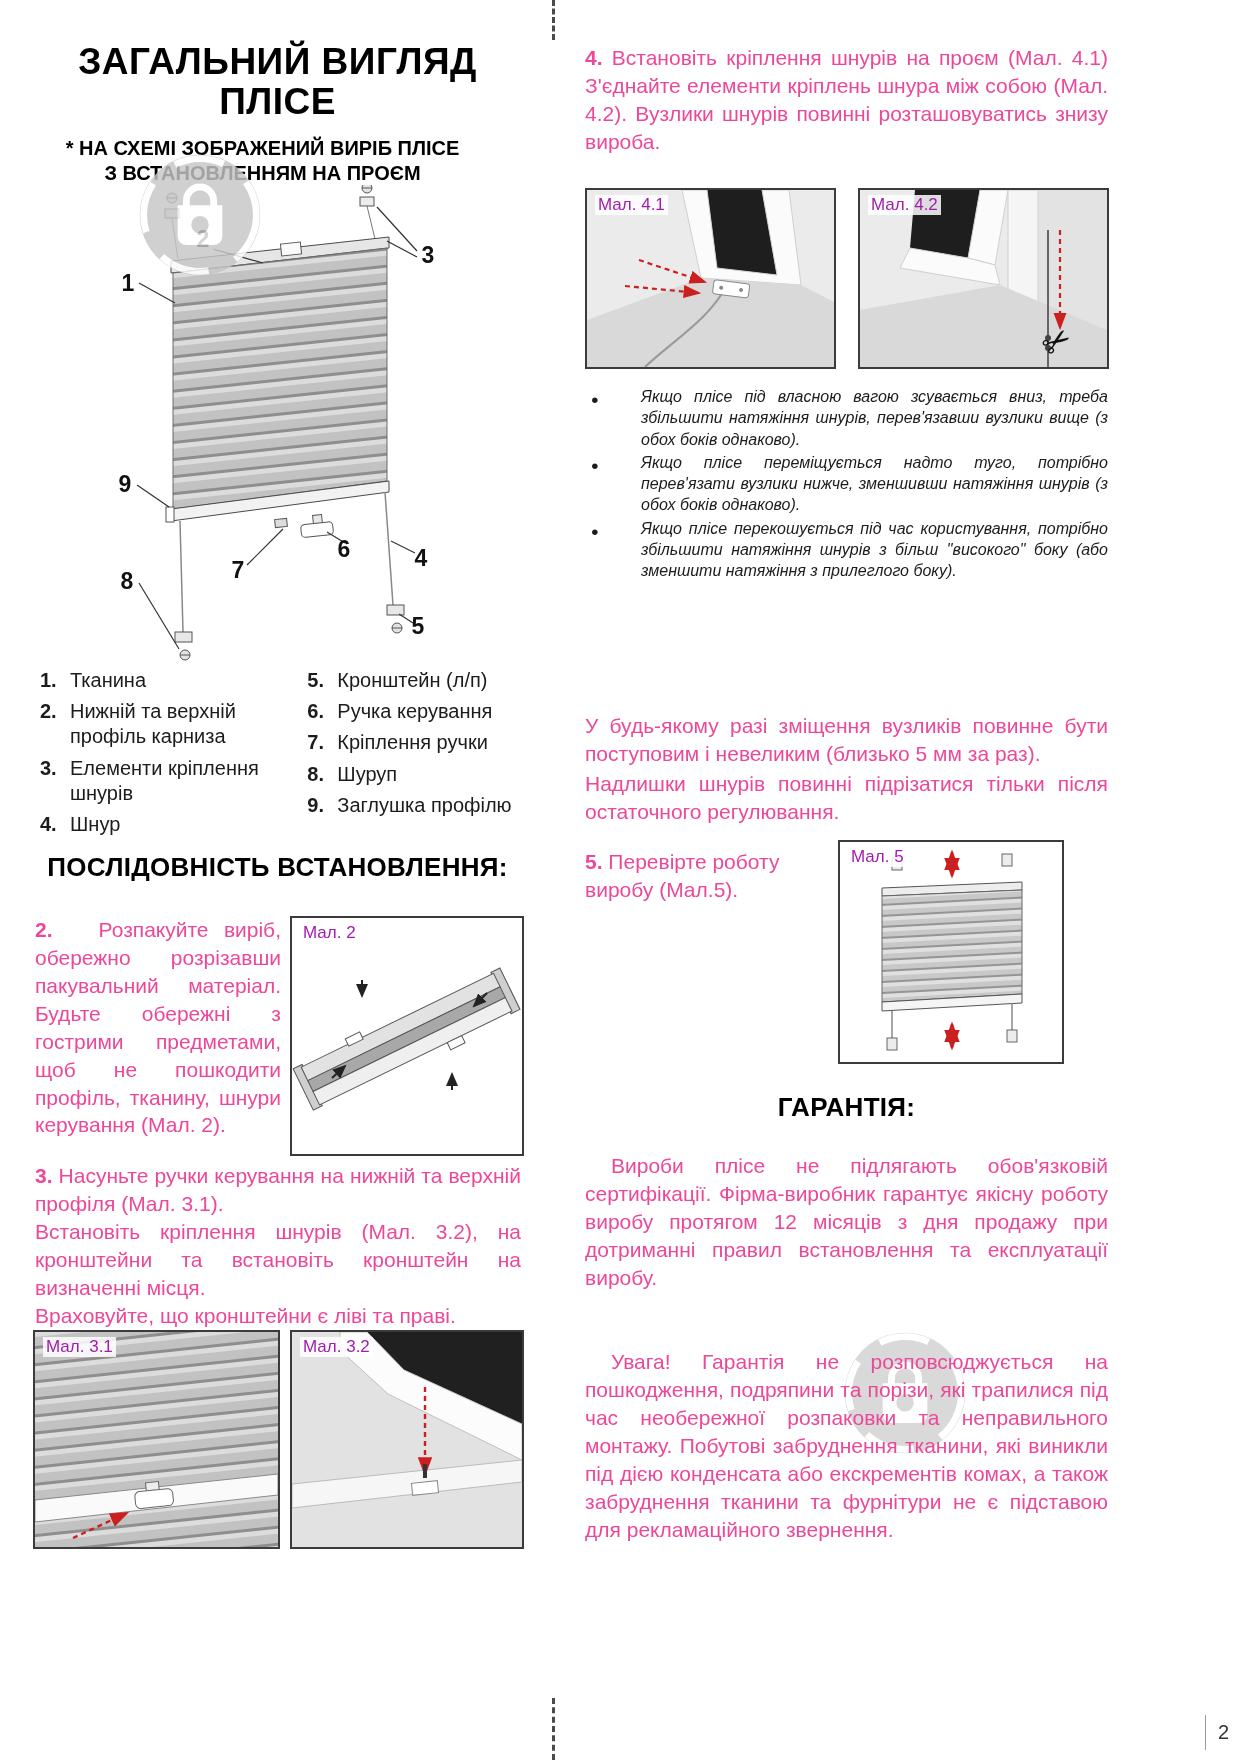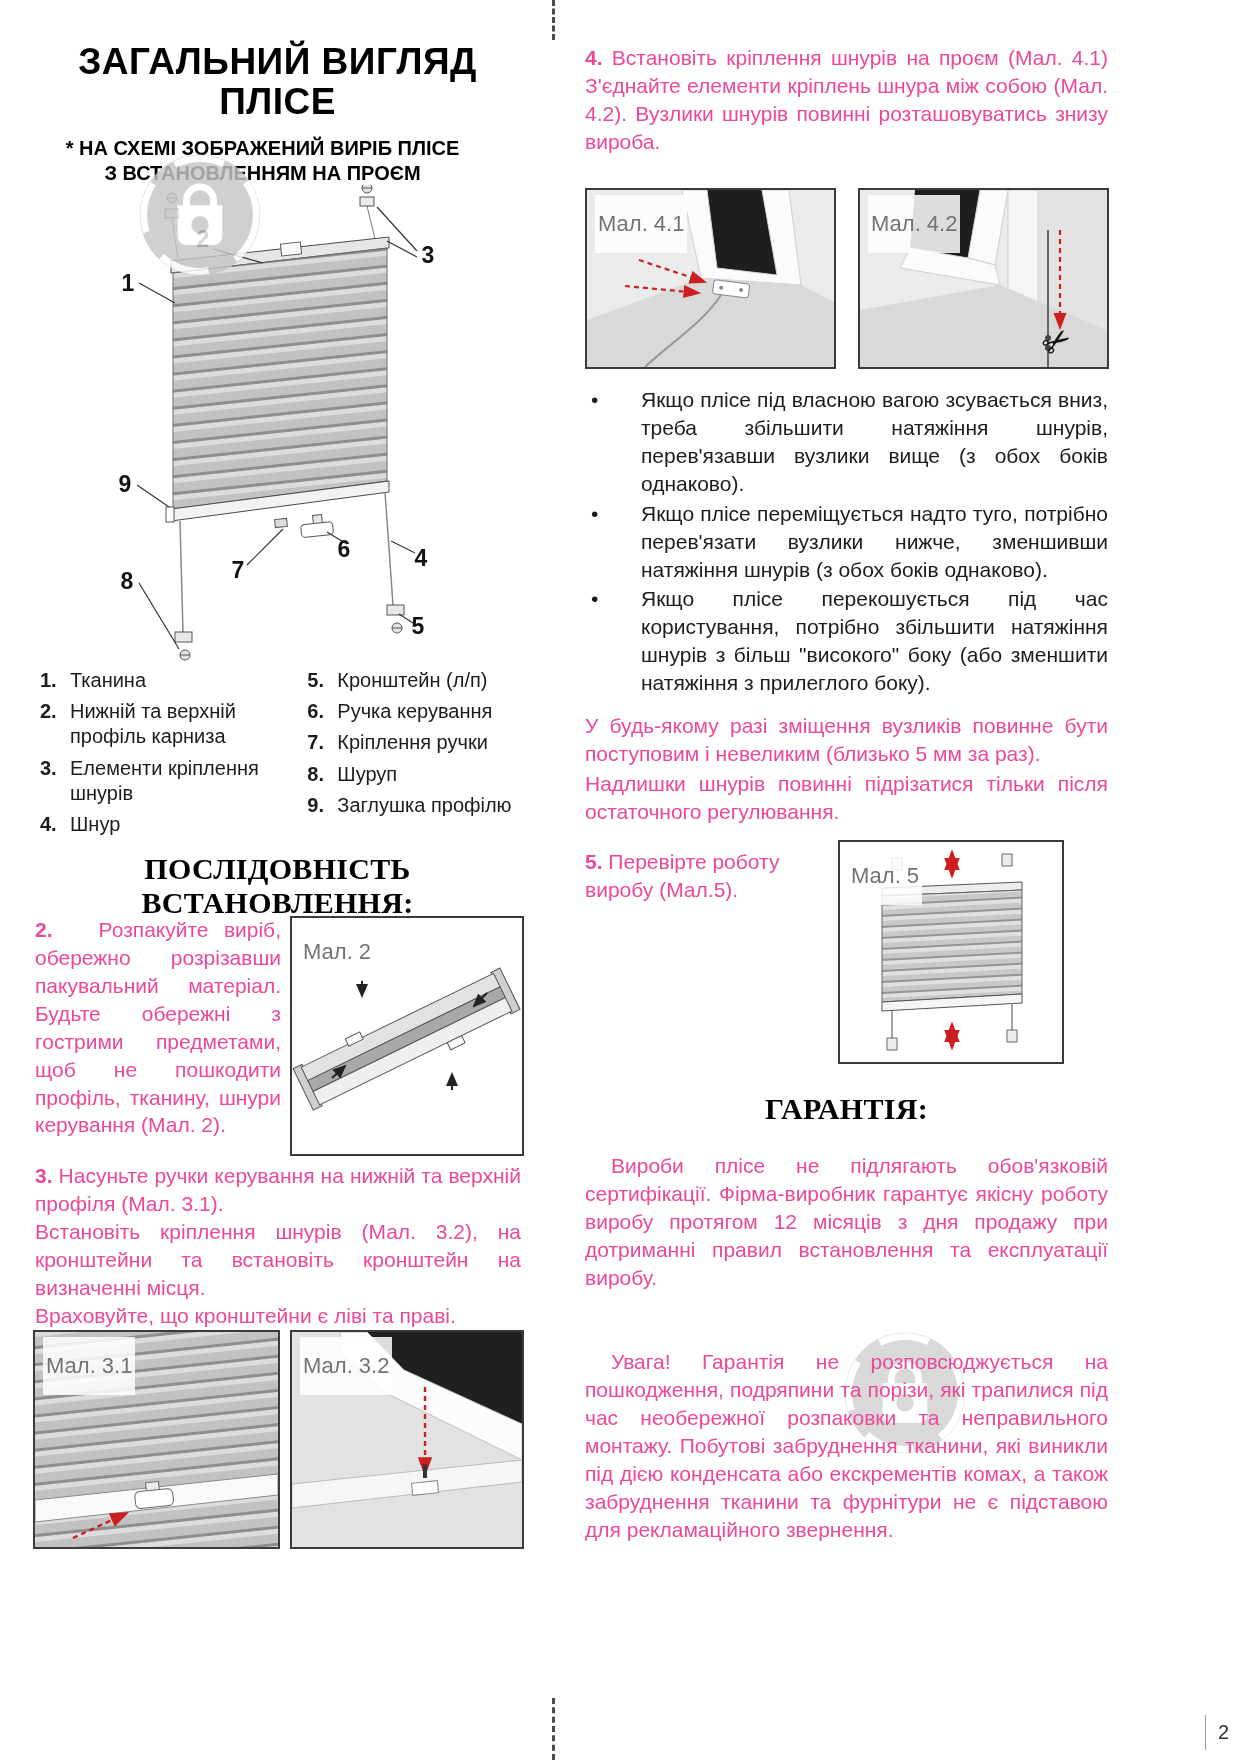--- a/index.html
+++ b/index.html
@@ -4,40 +4,40 @@
 <style>
   html,body{margin:0;padding:0;background:#888;}
   .page{position:relative;width:1245px;height:1760px;background:#ffffff;margin:0 auto;
         font-family:"Liberation Sans",sans-serif;color:#1c1c1c;overflow:hidden;}
   .abs{position:absolute;}
   
   .cutline{position:absolute;left:552px;width:0;border-left:3px dashed #4a4a4a;}
   
   .h-main{font-size:37px;font-weight:bold;color:#000000;text-align:center;line-height:1.08;letter-spacing:.5px;}
   .h-note{font-size:20px;font-weight:bold;color:#000;text-align:center;line-height:1.25;}
-  .h-sec{font-size:30px;font-weight:bold;color:#000;text-align:center;letter-spacing:.3px;font-family:Liberation Serif, serif;}
+  .h-sec{font-size:26px;font-weight:bold;color:#000;text-align:center;letter-spacing:.3px;}
   
   .p{font-size:21px;line-height:1.33;text-align:justify;color:#ec4899;}
   .num{font-weight:bold;}
   .indent{text-indent:26px;}
   
   .legend{display:flex;gap:18px;}
   .legend ul{list-style:none;margin:0;padding:0;font-size:20px;line-height:1.26;}
   .legend li{position:relative;padding-left:30px;margin-bottom:6px;}
   .legend li .lnum{position:absolute;left:0;font-weight:bold;}
   .legend .c1{width:252px;}
   .legend .c2{width:215px;}
   
   .bullets{list-style:none;margin:0;padding:0;}
-  .bullets li{position:relative;padding-left:56px;margin-bottom:2px;font-size:21px;line-height:1.33;text-align:justify;}
+  .bullets li{position:relative;padding-left:56px;margin-bottom:2px;font-size:16px;line-height:1.33;text-align:justify;font-style:italic;}
   .bullets li::before{content:"\2022";position:absolute;left:6px;top:0;font-size:21px;}
   
   .figure{position:absolute;border:2px solid #3b3b3b;background:#fff;overflow:hidden;}
-  .figlabel{position:absolute;top:5px;left:8px;font-size:22px;color:#737373;z-index:6;
-            background:rgba(255,255,255,.85);padding:16px 3px;}
+  .figlabel{position:absolute;top:5px;left:8px;font-size:17px;color:#a21caf;z-index:6;
+            background:rgba(255,255,255,.85);padding:0 3px;}
   .figure svg{position:absolute;top:0;left:0;}
   
   .wm{position:absolute;pointer-events:none;}
   
   .pagenum{position:absolute;right:8px;bottom:10px;font-size:20px;color:#333;
            border-left:1.5px solid #9a9a9a;padding:6px 8px 6px 12px;}
   .z1{z-index:1;} .z3{z-index:3;}
 </style>
 </head>
 <body>

